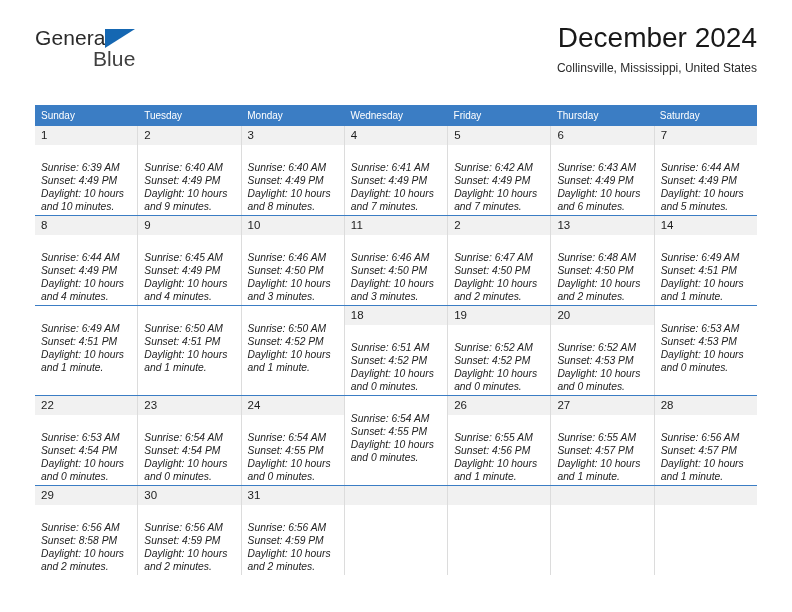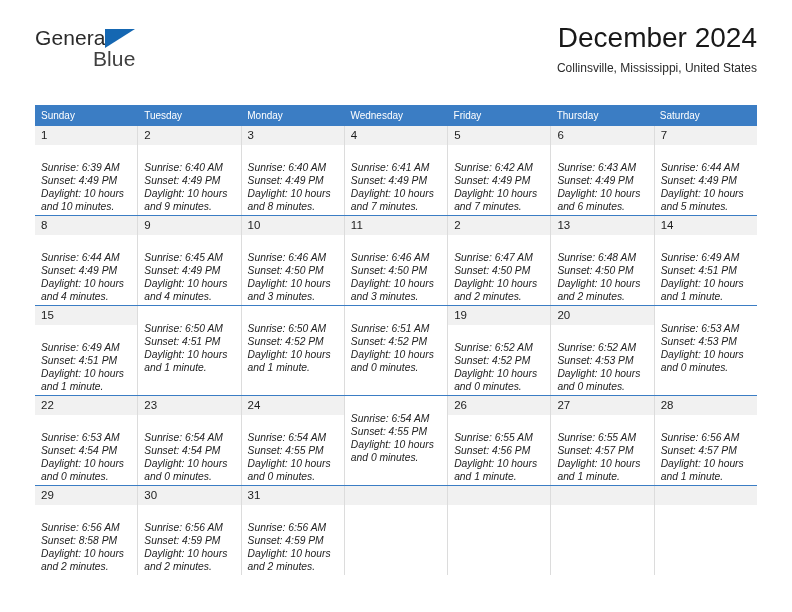--- a/index.html
+++ b/index.html
@@ -238,21 +238,20 @@
             <div class="info">
               <div>Sunrise: 6:49 AM</div>
               <div>Sunset: 4:51 PM</div>
               <div>Daylight: 10 hours</div>
               <div>and 1 minute.</div>
             </div>
           </div>
         </div>
         <div class="week">
           <div class="cell">
-            <div class="daynum">15</div>
             <div class="info">
               <div>Sunrise: 6:49 AM</div>
               <div>Sunset: 4:51 PM</div>
               <div>Daylight: 10 hours</div>
               <div>and 1 minute.</div>
             </div>
           </div>
           <div class="cell">
             <div class="info">
               <div>Sunrise: 6:50 AM</div>
@@ -263,20 +262,21 @@
           </div>
           <div class="cell">
             <div class="info">
               <div>Sunrise: 6:50 AM</div>
               <div>Sunset: 4:52 PM</div>
               <div>Daylight: 10 hours</div>
               <div>and 1 minute.</div>
             </div>
           </div>
           <div class="cell">
+            <div class="daynum">18</div>
             <div class="info">
               <div>Sunrise: 6:51 AM</div>
               <div>Sunset: 4:52 PM</div>
               <div>Daylight: 10 hours</div>
               <div>and 0 minutes.</div>
             </div>
           </div>
           <div class="cell">
             <div class="daynum">19</div>
             <div class="info">

